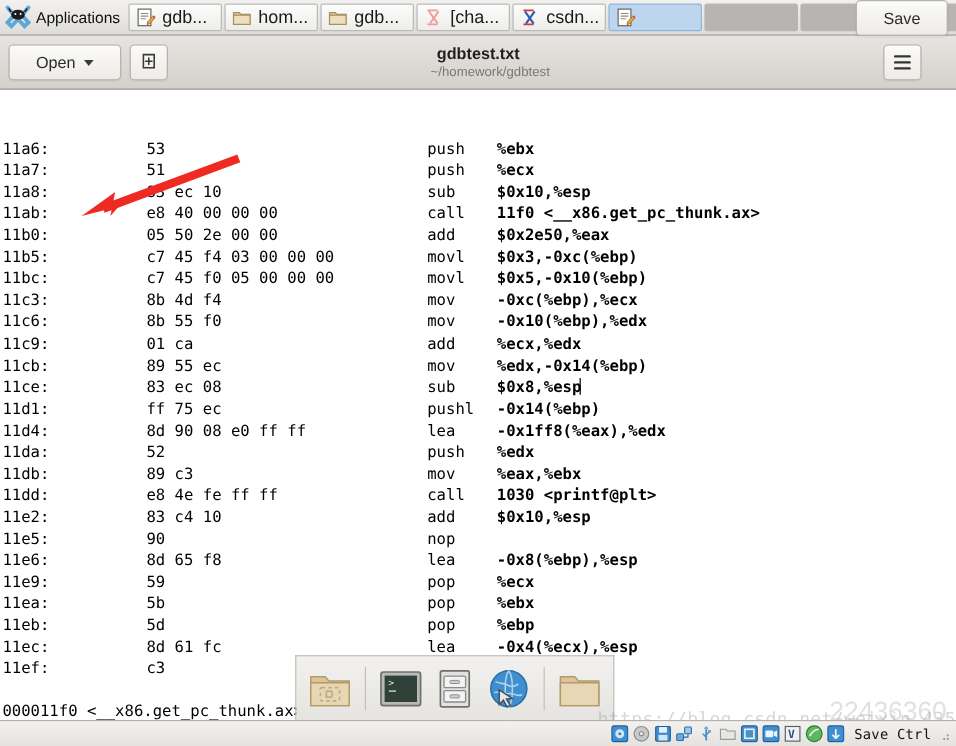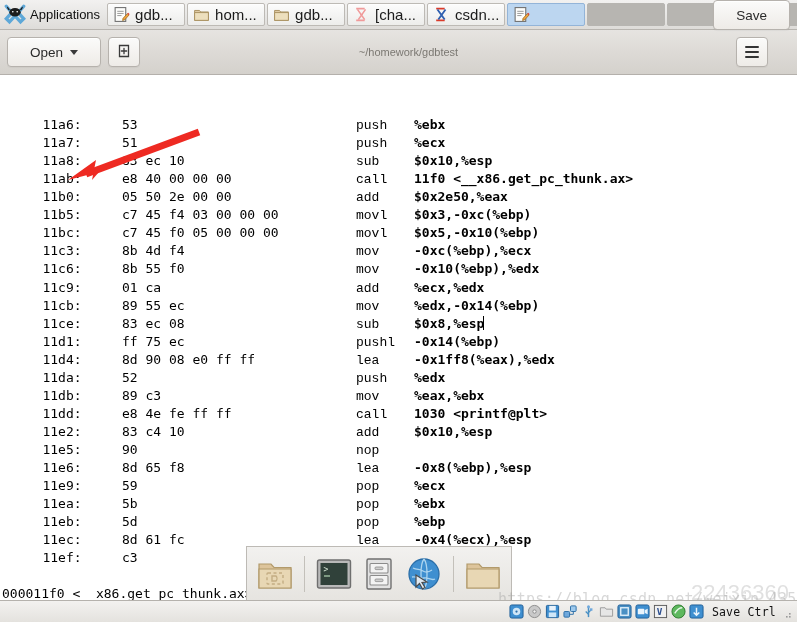--- a/index.html
+++ b/index.html
@@ -104,23 +104,23 @@
     background: #ffffff;
     overflow: hidden;
     font-family: "DejaVu Sans Mono", "Liberation Mono", monospace;
     font-size: 13px;
     line-height: 18.05px;
     color: #000000;
     white-space: pre;
     padding-top: 5px;
   }
   .line { height: 18.05px; }
-  .addr  { display:inline-block; width: 122px; padding-left: 2px; text-align: center; }
+  .addr  { display:inline-block; width: 122px; padding-left: 2px; }
   .bytes { display:inline-block; width: 234px; }
-  .mnem  { display:inline-block; width: 58px; font-family: Liberation Mono, monospace; }
+  .mnem  { display:inline-block; width: 58px; }
   .ops   { display:inline-block;font-weight:bold; }
   .fnline { padding-left: 2px; }
   .caret-bar {
     display:inline-block; width:1px; height:14px; background:#000;
     vertical-align:-2px; margin-left:-1px;
   }
 
   
   .annot { position: absolute; top: 0; left: 0; width: 797px; height: 622px; pointer-events: none; }
 
@@ -281,20 +281,21 @@
       <div class="task-btn empty">
         <span class="tlabel"></span>
       </div>
     </div>
 
   </div>
 
   <div class="headerbar">
 
     <div class="title-block">
+      <div class="doc-title">gdbtest.txt</div>
       <div class="doc-path">~/homework/gdbtest</div>
     </div>
 
     <div class="hb-left">
       <div class="gbtn">
         <span>Open</span>
         <span class="caret"></span>
       </div>
       <div class="gbtn square">
         <span>

